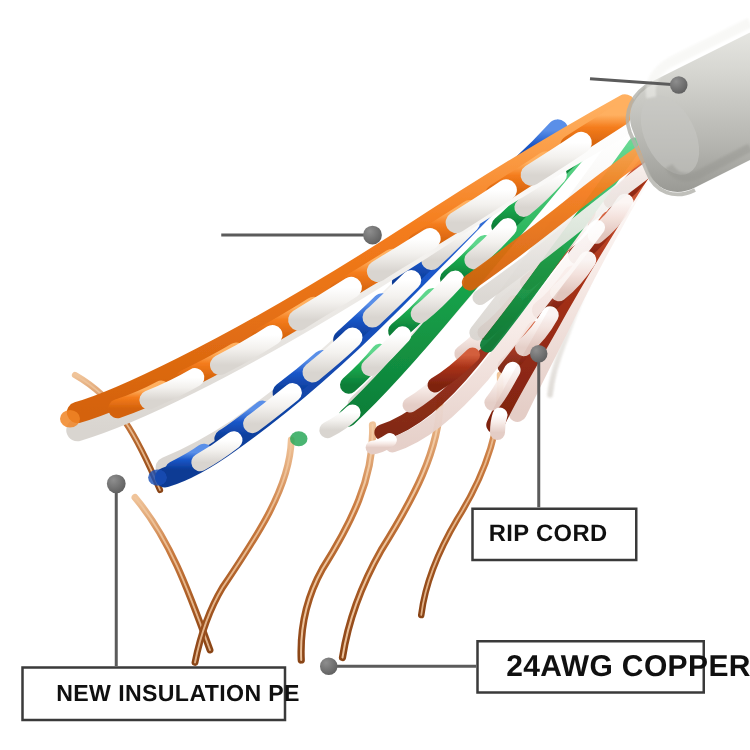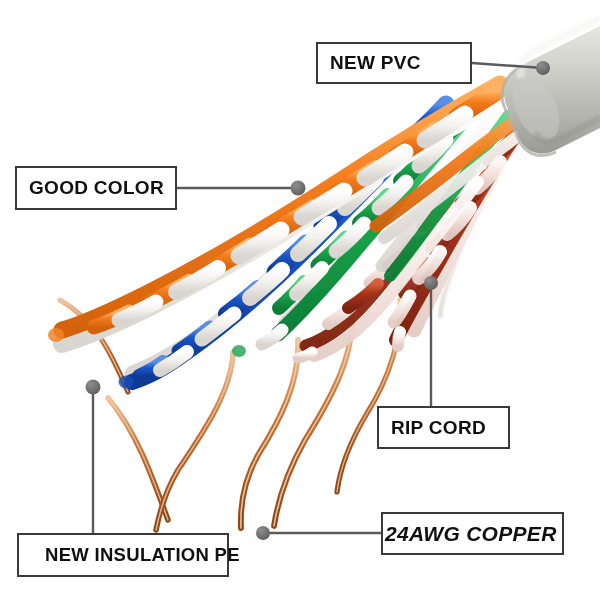--- a/index.html
+++ b/index.html
@@ -40,21 +40,21 @@
     color: #101010;
     white-space: nowrap;
     padding-left: 12px;
   }
   #box-new-pvc       { left: 316px; top: 42px;  width: 156px; height: 42px; }
   #box-good-color    { left: 15px;  top: 166px; width: 162px; height: 44px; }
   #box-rip-cord      { left: 377px; top: 406px; width: 133px; height: 43px; }
   #box-new-insulation{ left: 17px;  top: 533px; width: 212px; height: 44px; }
   #box-24awg-copper  { left: 381px; top: 512px; width: 183px; height: 43px; }
   #box-new-insulation .callout-label { font-size: 18.5px; padding-left: 26px; }
-  #box-24awg-copper .callout-label { font-size: 21px; padding-left: 2px; font-style: italic; }
+  #box-24awg-copper .callout-label { font-size: 24px; padding-left: 22px; }
 </style>
 </head>
 <body>
 
 <div id="stage">
 
   <svg id="diagram-svg" viewBox="0 0 600 600">
     <defs>
 
       <linearGradient id="gradJacket" x1="0" y1="0" x2="0" y2="1">
@@ -260,27 +260,21 @@
 
     <g>
       <circle cx="543" cy="68" r="7" fill="url(#gradDot)"></circle>
       <circle cx="298" cy="188" r="7.5" fill="url(#gradDot)"></circle>
       <circle cx="431" cy="283" r="7" fill="url(#gradDot)"></circle>
       <circle cx="93" cy="387" r="7.5" fill="url(#gradDot)"></circle>
       <circle cx="263" cy="533" r="7" fill="url(#gradDot)"></circle>
     </g>
   </svg>
 
-  <div class="callout-box" id="box-new-pvc">
-    <span class="callout-label">NEW PVC</span>
-  </div>
-
-  <div class="callout-box" id="box-good-color">
-    <span class="callout-label">GOOD COLOR</span>
-  </div>
+
 
   <div class="callout-box" id="box-rip-cord">
     <span class="callout-label">RIP CORD</span>
   </div>
 
   <div class="callout-box" id="box-new-insulation">
     <span class="callout-label">NEW INSULATION PE</span>
   </div>
 
   <div class="callout-box" id="box-24awg-copper">

